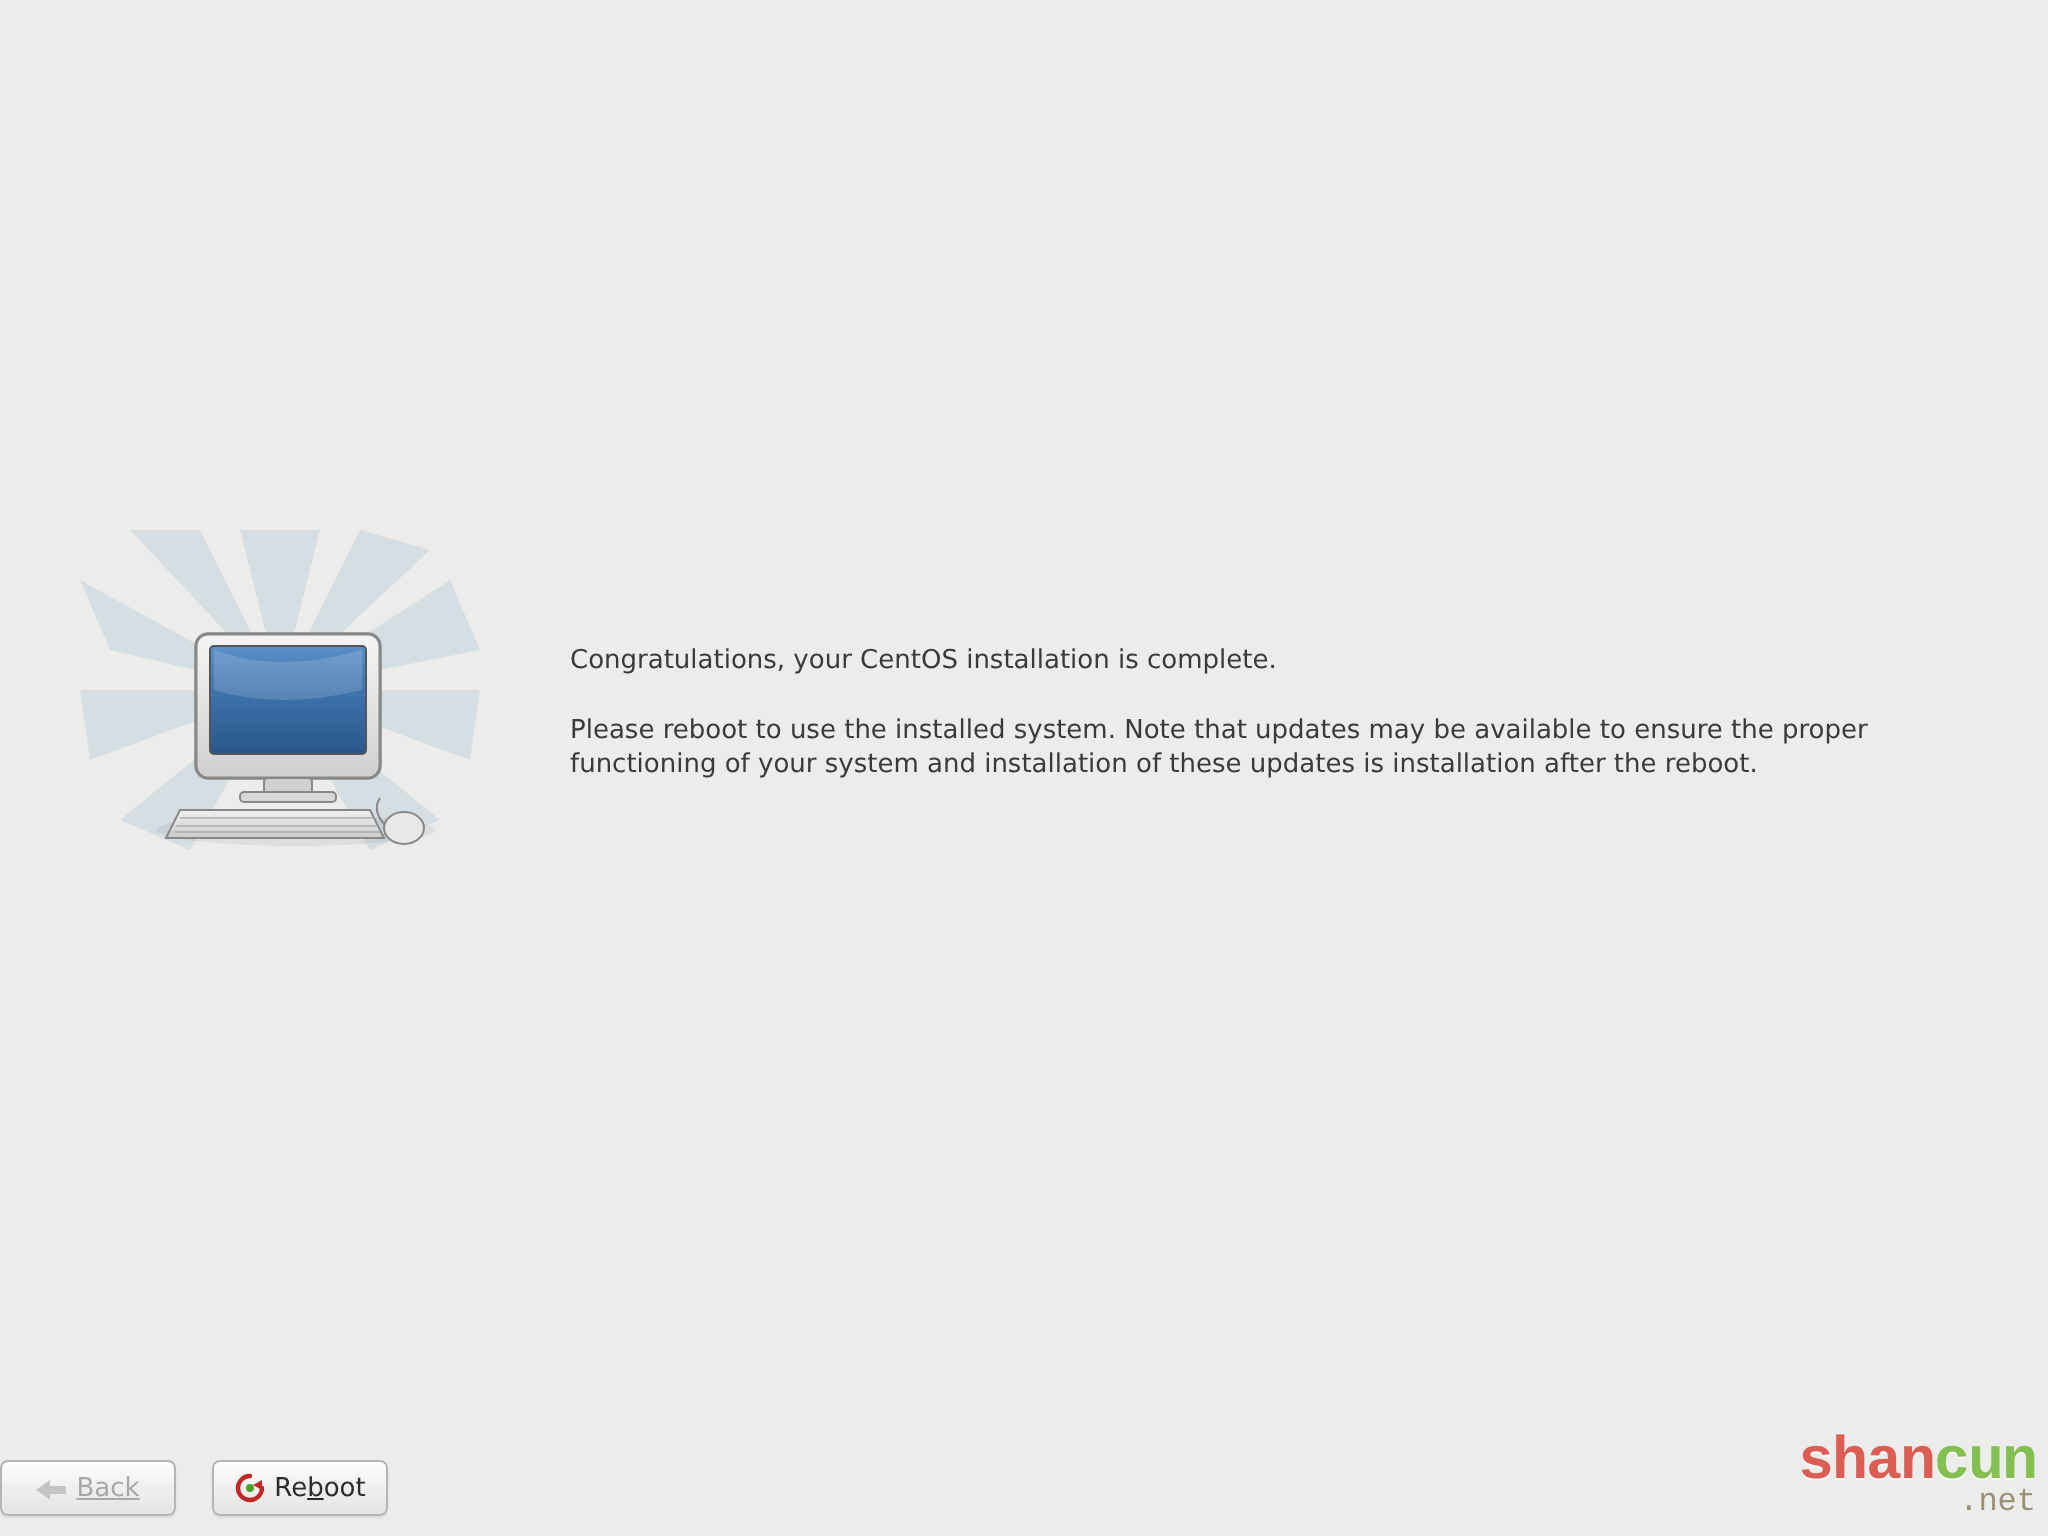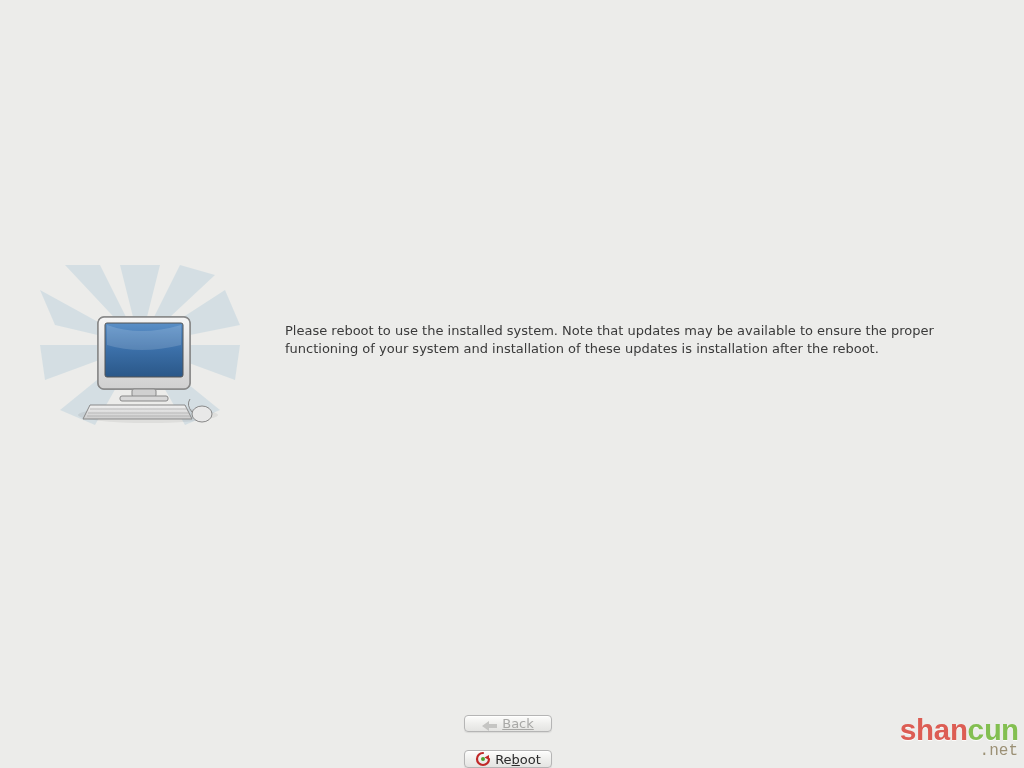--- a/index.html
+++ b/index.html
@@ -42,25 +42,23 @@
       margin-bottom: 17px;
       color: #3a3a3a;
     }
     .button-bar {
       position: absolute;
       left: 0;
       right: 0;
       bottom: 0;
       height: 48px;
       display: flex;
-      justify-content: flex-end;
       align-items: center;
       padding-right: 8px;
       gap: 18px;
-      flex-direction: column;
     }
     .btn {
       height: 28px;
       border: 1px solid #b5b5b5;
       border-radius: 4px;
       background: linear-gradient(to bottom, #fdfdfc 0%, #efefed 50%, #e4e4e2 100%);
       display: flex;
       align-items: center;
       justify-content: center;
       gap: 4px;
@@ -170,20 +168,21 @@
       <line x1="50" y1="144" x2="147" y2="144" stroke="#aaa" stroke-width="0.7"></line>
       <line x1="48" y1="148" x2="149" y2="148" stroke="#aaa" stroke-width="0.7"></line>
       <line x1="47" y1="151" x2="150" y2="151" stroke="#aaa" stroke-width="0.7"></line>
 
       <ellipse cx="162" cy="149" rx="10" ry="8" fill="#e8e8e8" stroke="#888" stroke-width="1"></ellipse>
       <path d="M 152 147 Q 146 140 150 134" stroke="#888" stroke-width="1" fill="none"></path>
     </svg>
   </div>
 
   <div class="message-block">
+    <p>Congratulations, your CentOS installation is complete.</p>
     <p>Please reboot to use the installed system.  Note that updates may be available to ensure the proper functioning of your system and installation of these updates is installation after the reboot.</p>
   </div>
 
 </div>
 
 <div class="button-bar">
   <div class="btn disabled">
     <span class="icon-arrow-left">
       <svg viewBox="0 0 16 10" width="16" height="10">
         <path d="M 7 0 L 0 5 L 7 10 L 7 7 L 15 7 L 15 3 L 7 3 Z" fill="#c5c5c3"></path>

